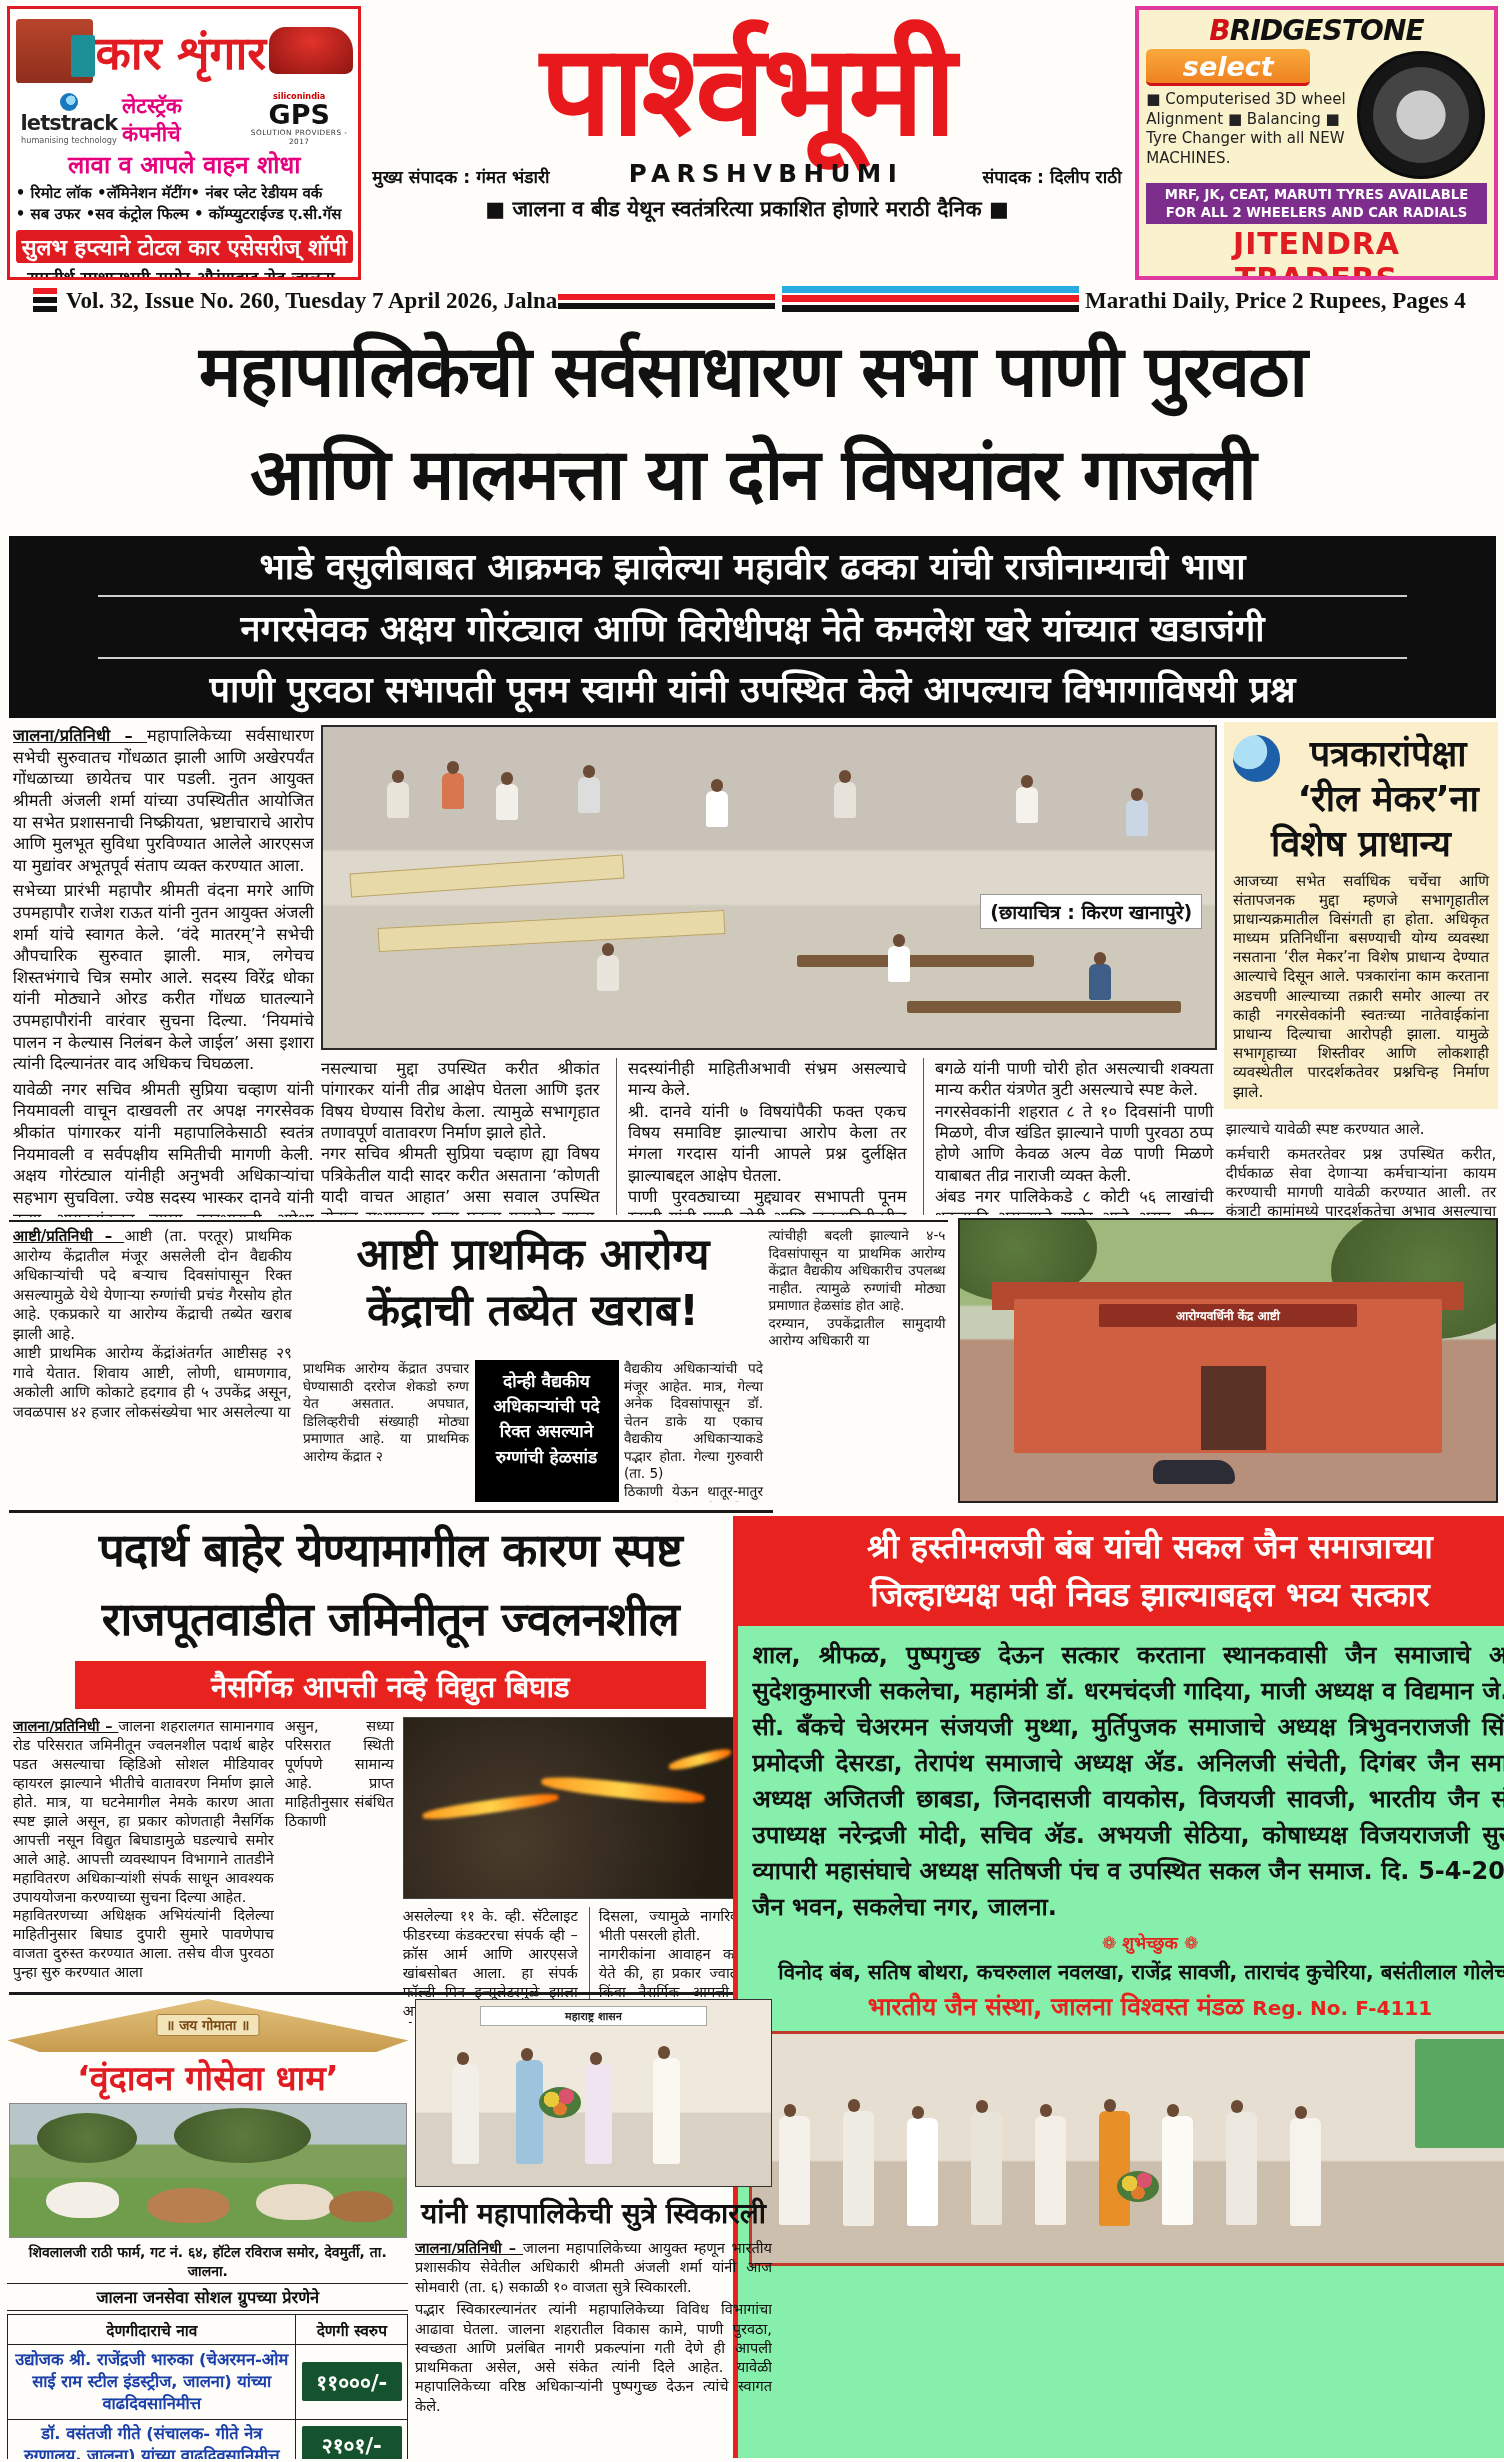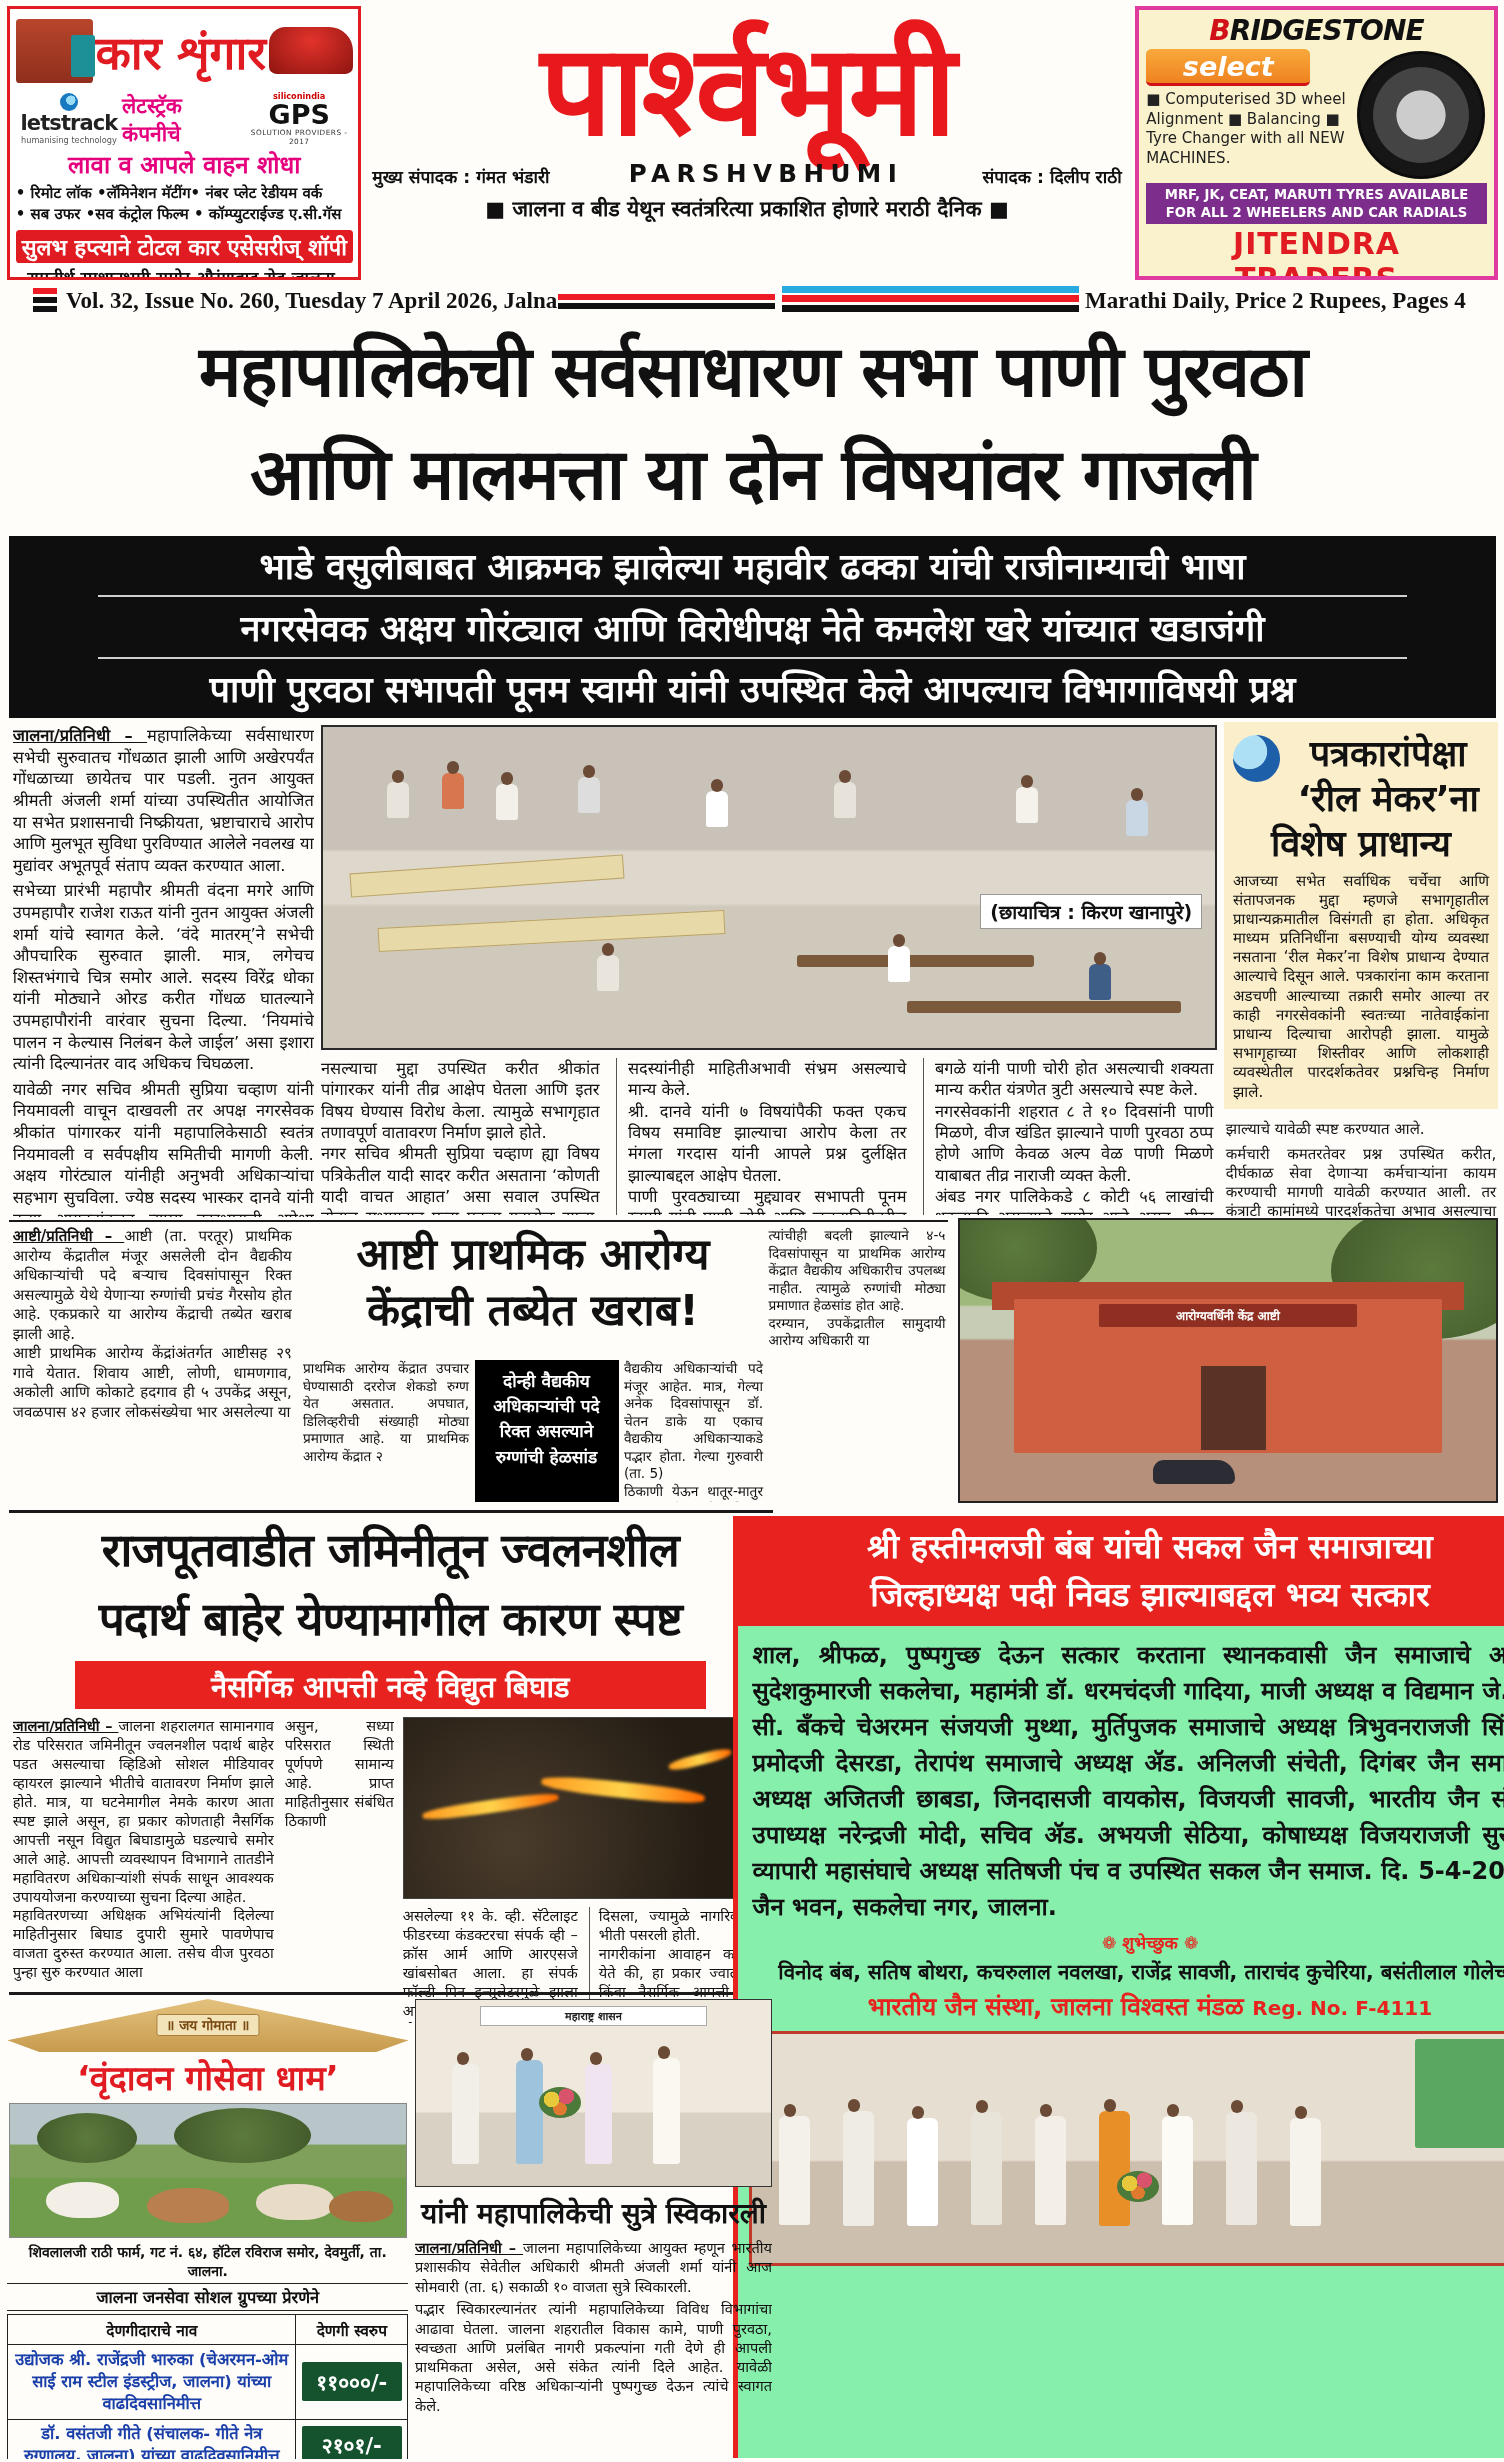--- a/index.html
+++ b/index.html
@@ -215,21 +215,21 @@
 
   <div class="abs black-banner">
     <div class="sub">भाडे वसुलीबाबत आक्रमक झालेल्या महावीर ढक्का यांची राजीनाम्याची भाषा</div>
     <div class="sep"></div>
     <div class="sub">नगरसेवक अक्षय गोरंट्याल आणि विरोधीपक्ष नेते कमलेश खरे यांच्यात खडाजंगी</div>
     <div class="sep"></div>
     <div class="sub">पाणी पुरवठा सभापती पूनम स्वामी यांनी उपस्थित केले आपल्याच विभागाविषयी प्रश्न</div>
   </div>
 
   <div class="abs body-text" style="left:12.8px;top:725px;width:301px;height:492px;overflow:hidden;">
-    <p><span class="byline">जालना/प्रतिनिधी – </span><span>महापालिकेच्या सर्वसाधारण सभेची सुरुवातच गोंधळात झाली आणि अखेरपर्यंत गोंधळाच्या छायेतच पार पडली. नुतन आयुक्त श्रीमती अंजली शर्मा यांच्या उपस्थितीत आयोजित या सभेत प्रशासनाची निष्क्रीयता, भ्रष्टाचाराचे आरोप आणि मुलभूत सुविधा पुरविण्यात आलेले नवलख या मुद्यांवर अभूतपूर्व संताप व्यक्त करण्यात आला.</span></p>
+    <p><span class="byline">जालना/प्रतिनिधी – </span><span>महापालिकेच्या सर्वसाधारण सभेची सुरुवातच गोंधळात झाली आणि अखेरपर्यंत गोंधळाच्या छायेतच पार पडली. नुतन आयुक्त श्रीमती अंजली शर्मा यांच्या उपस्थितीत आयोजित या सभेत प्रशासनाची निष्क्रीयता, भ्रष्टाचाराचे आरोप आणि मुलभूत सुविधा पुरविण्यात आलेले आरएसज या मुद्यांवर अभूतपूर्व संताप व्यक्त करण्यात आला.</span></p>
     <p>सभेच्या प्रारंभी महापौर श्रीमती वंदना मगरे आणि उपमहापौर राजेश राऊत यांनी नुतन आयुक्त अंजली शर्मा यांचे स्वागत केले. ‘वंदे मातरम्’ने सभेची औपचारिक सुरुवात झाली. मात्र, लगेचच शिस्तभंगाचे चित्र समोर आले. सदस्य विरेंद्र धोका यांनी मोठ्याने ओरड करीत गोंधळ घातल्याने उपमहापौरांनी वारंवार सुचना दिल्या. ‘नियमांचे पालन न केल्यास निलंबन केले जाईल’ असा इशारा त्यांनी दिल्यानंतर वाद अधिकच चिघळला.</p>
     <p>यावेळी नगर सचिव श्रीमती सुप्रिया चव्हाण यांनी नियमावली वाचून दाखवली तर अपक्ष नगरसेवक श्रीकांत पांगारकर यांनी महापालिकेसाठी स्वतंत्र नियमावली व सर्वपक्षीय समितीची मागणी केली. अक्षय गोरंट्याल यांनीही अनुभवी अधिकाऱ्यांचा सहभाग सुचविला. ज्येष्ठ सदस्य भास्कर दानवे यांनी नव्या आयुक्तांकडून न्याय्य कारभाराची अपेक्षा व्यक्त केली.</p>
 
   </div>
 
   <div class="abs lead-photo">
     <div class="desk" style="left:27px;top:137px;width:274px;transform:rotate(-4deg);"></div>
     <div class="desk" style="left:55px;top:192px;width:347px;transform:rotate(-3deg);"></div>
     <div class="bench" style="left:474px;top:228px;width:237px;"></div>
     <div class="bench" style="left:584px;top:274px;width:274px;"></div>
@@ -309,22 +309,22 @@
     <div class="ap-bldg"></div>
     <div class="ap-sign">आरोग्यवर्धिनी केंद्र आष्टी</div>
     <div class="ap-door"></div>
     <div class="ap-bike"></div>
   </div>
 
   <div class="hrule" style="left:9px;top:1510px;width:764px;height:2.7px;"></div>
 
   <div class="abs rw">
     <div class="rw-head">
+      <div>पदार्थ बाहेर येण्यामागील कारण स्पष्ट</div>
       <div>राजपूतवाडीत जमिनीतून ज्वलनशील</div>
-      <div>पदार्थ बाहेर येण्यामागील कारण स्पष्ट</div>
     </div>
     <div class="rw-banner">नैसर्गिक आपत्ती नव्हे विद्युत बिघाड</div>
     <div class="rw-body">
       <div class="abs t" style="left:0;top:0;width:261px;height:306px;overflow:hidden;">
         <p><span class="byline">जालना/प्रतिनिधी – </span><span>जालना शहरालगत सामानगाव रोड परिसरात जमिनीतून ज्वलनशील पदार्थ बाहेर पडत असल्याचा व्हिडिओ सोशल मीडियावर व्हायरल झाल्याने भीतीचे वातावरण निर्माण झाले होते. मात्र, या घटनेमागील नेमके कारण आता स्पष्ट झाले असून, हा प्रकार कोणताही नैसर्गिक आपत्ती नसून विद्युत बिघाडामुळे घडल्याचे समोर आले आहे. आपत्ती व्यवस्थापन विभागाने तातडीने महावितरण अधिकाऱ्यांशी संपर्क साधून आवश्यक उपाययोजना करण्याच्या सुचना दिल्या आहेत.</span></p>
         <p>महावितरणच्या अधिक्षक अभियंत्यांनी दिलेल्या माहितीनुसार बिघाड दुपारी सुमारे पावणेपाच वाजता दुरुस्त करण्यात आला. तसेच वीज पुरवठा पुन्हा सुरु करण्यात आला</p>
       </div>
       <div class="abs t" style="left:272px;top:0;width:109px;height:182px;overflow:hidden;">
         <p>असुन, सध्या परिसरात स्थिती पूर्णपणे सामान्य आहे. प्राप्त माहितीनुसार संबंधित ठिकाणी</p>
       </div>

